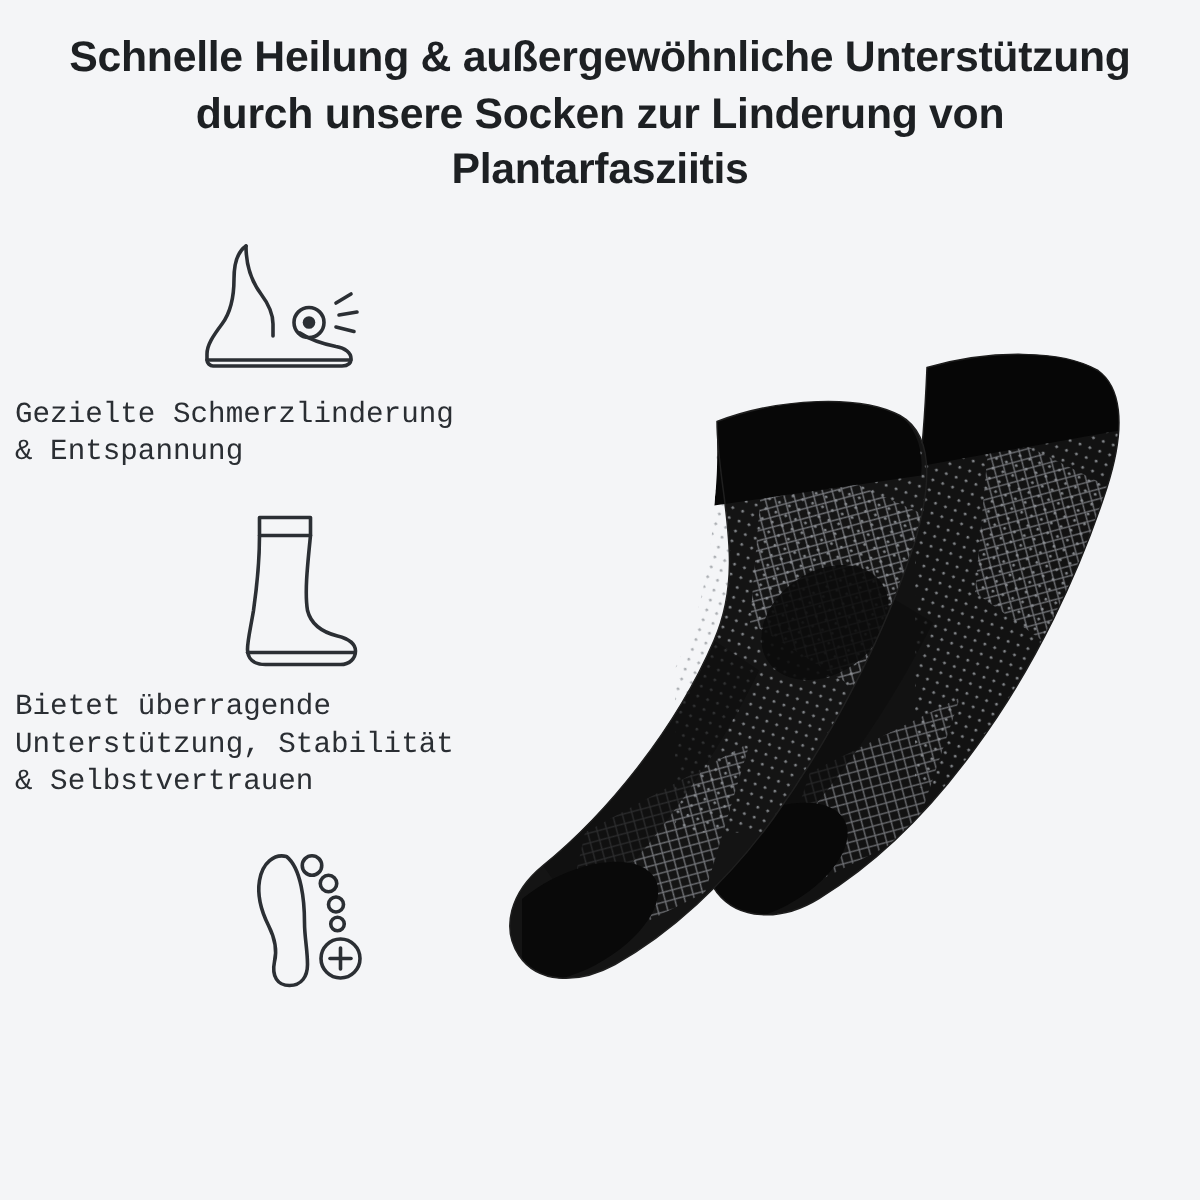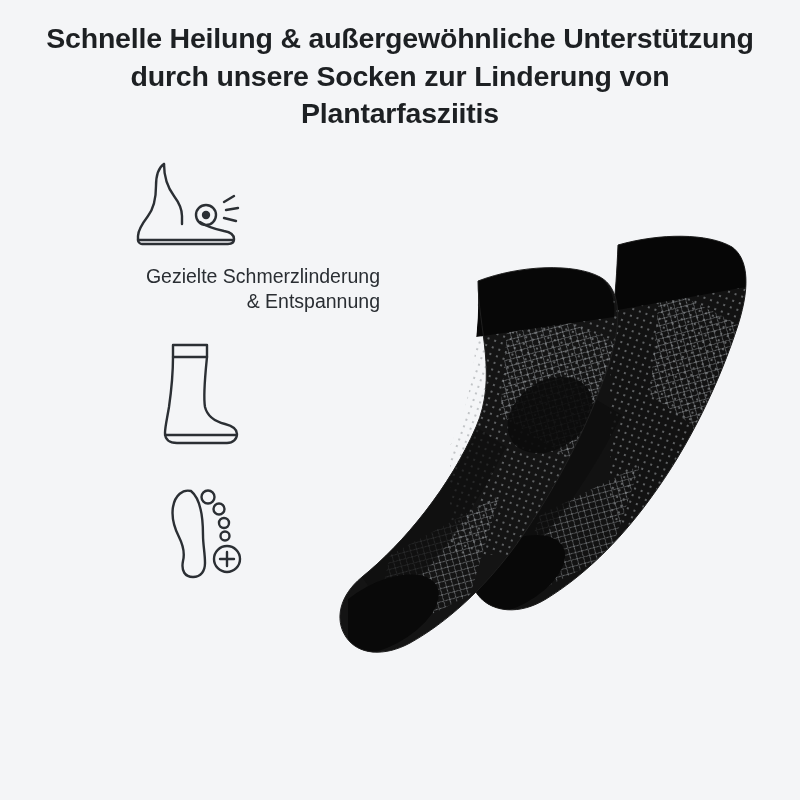--- a/index.html
+++ b/index.html
@@ -34,21 +34,22 @@
     color: #1d2023;
   }
   .features {
     position: absolute;
     top: 150px;
     left: 10px;
     width: 370px;
   }
   .feature {
     margin-bottom: 22px;
-    text-align: right;
+    text-align: left;
+    font-family: Liberation Mono, monospace;
   }
   .feature-icon {
     display: flex;
     justify-content: center;
     align-items: center;
     height: 108px;
   }
   .feature-icon svg {
     display: block;
   }
@@ -99,20 +100,23 @@
     </div>
 
     <div class="feature" id="feature-2">
       <div class="feature-icon">
         <svg width="120" height="118" viewBox="0 0 120 118" fill="none" stroke="#2b2f34" stroke-width="2.4" stroke-linecap="round" stroke-linejoin="round">
           <path d="M38 8 L72 8 L72 20 L38 20 Z"></path>
           <path d="M38 20 C38 40 36 56 34 70 C32 82 30 90 30 96 C30 102 34 106 42 106 L92 106 C98 106 102 102 102 97 C102 92 98 89 90 87 C78 84 72 78 70 70 C68 58 70 40 72 20"></path>
           <path d="M30 98 L101 98"></path>
         </svg>
       </div>
+      <div class="feature-text">Bietet überragende
+Unterstützung, Stabilität
+&amp; Selbstvertrauen</div>
     </div>
 
     <div class="feature" id="feature-3">
       <div class="feature-icon">
         <svg width="120" height="112" viewBox="0 0 120 112" fill="none" stroke="#2b2f34" stroke-width="2.4" stroke-linecap="round" stroke-linejoin="round">
           <path d="M56 14 C48 12 40 18 38 30 C36 42 40 52 44 60 C48 68 50 76 48 84 C46 94 50 100 58 100 C66 100 70 94 70 86 C70 76 68 68 68 58 C68 44 66 22 56 14 Z"></path>
           <circle cx="73" cy="20" r="6.5"></circle>
           <circle cx="84" cy="32" r="5.5"></circle>
           <circle cx="89" cy="46" r="5"></circle>
           <circle cx="90" cy="59" r="4.5"></circle>

